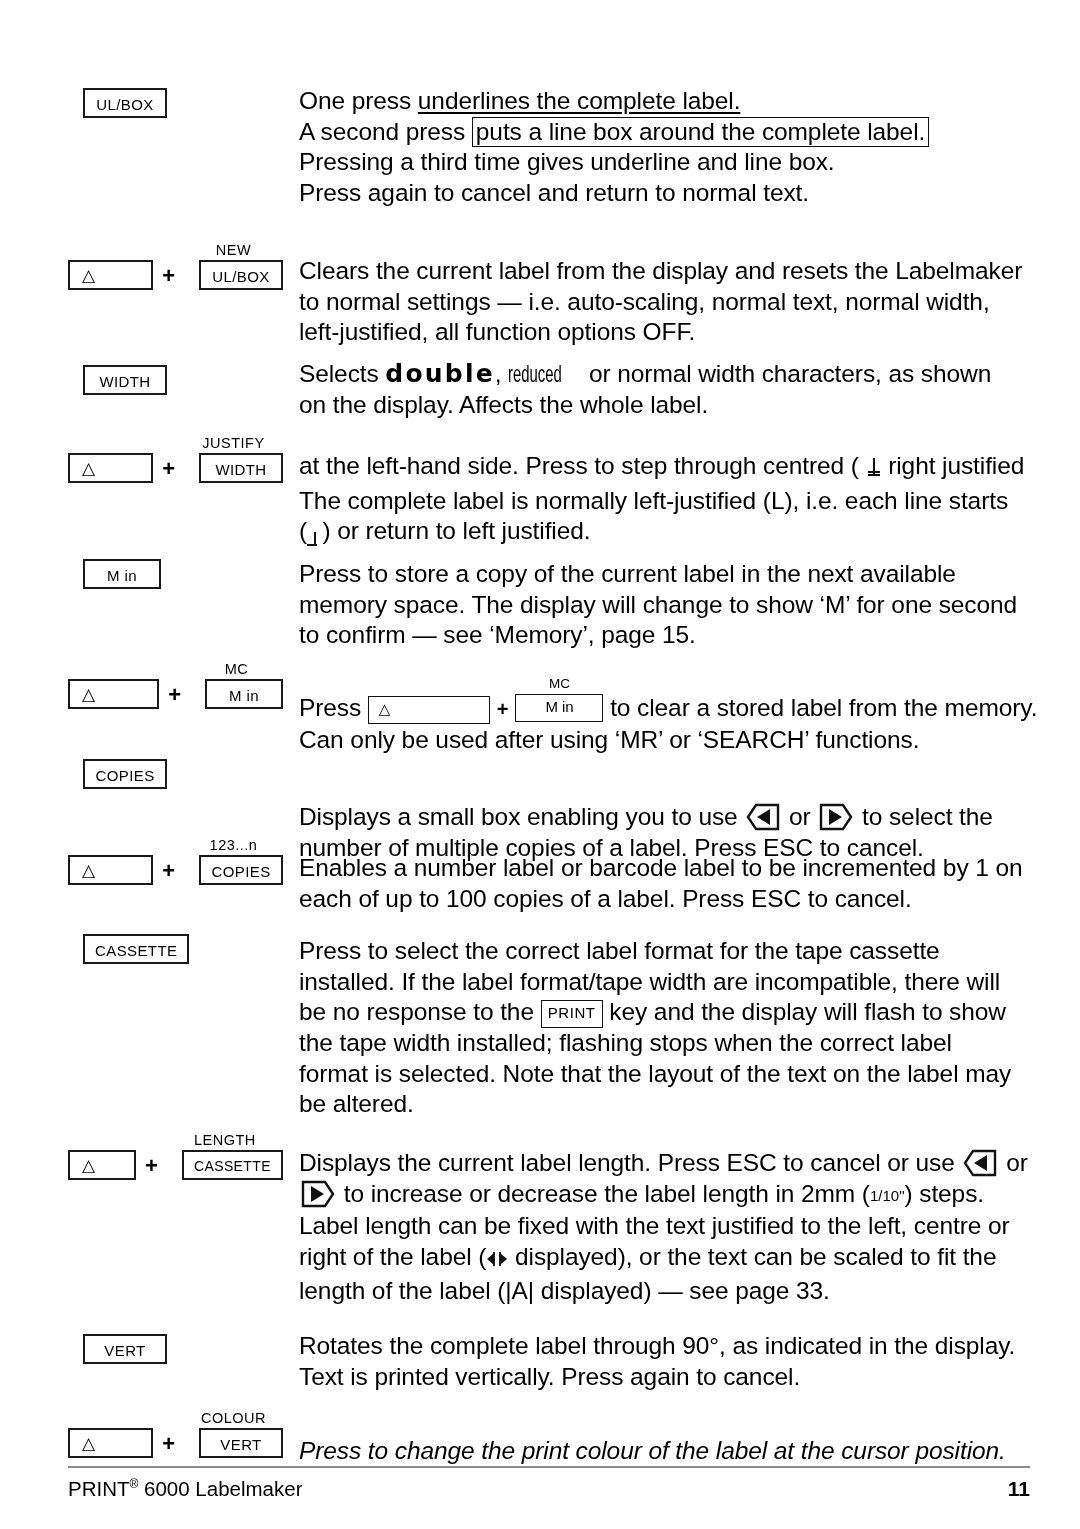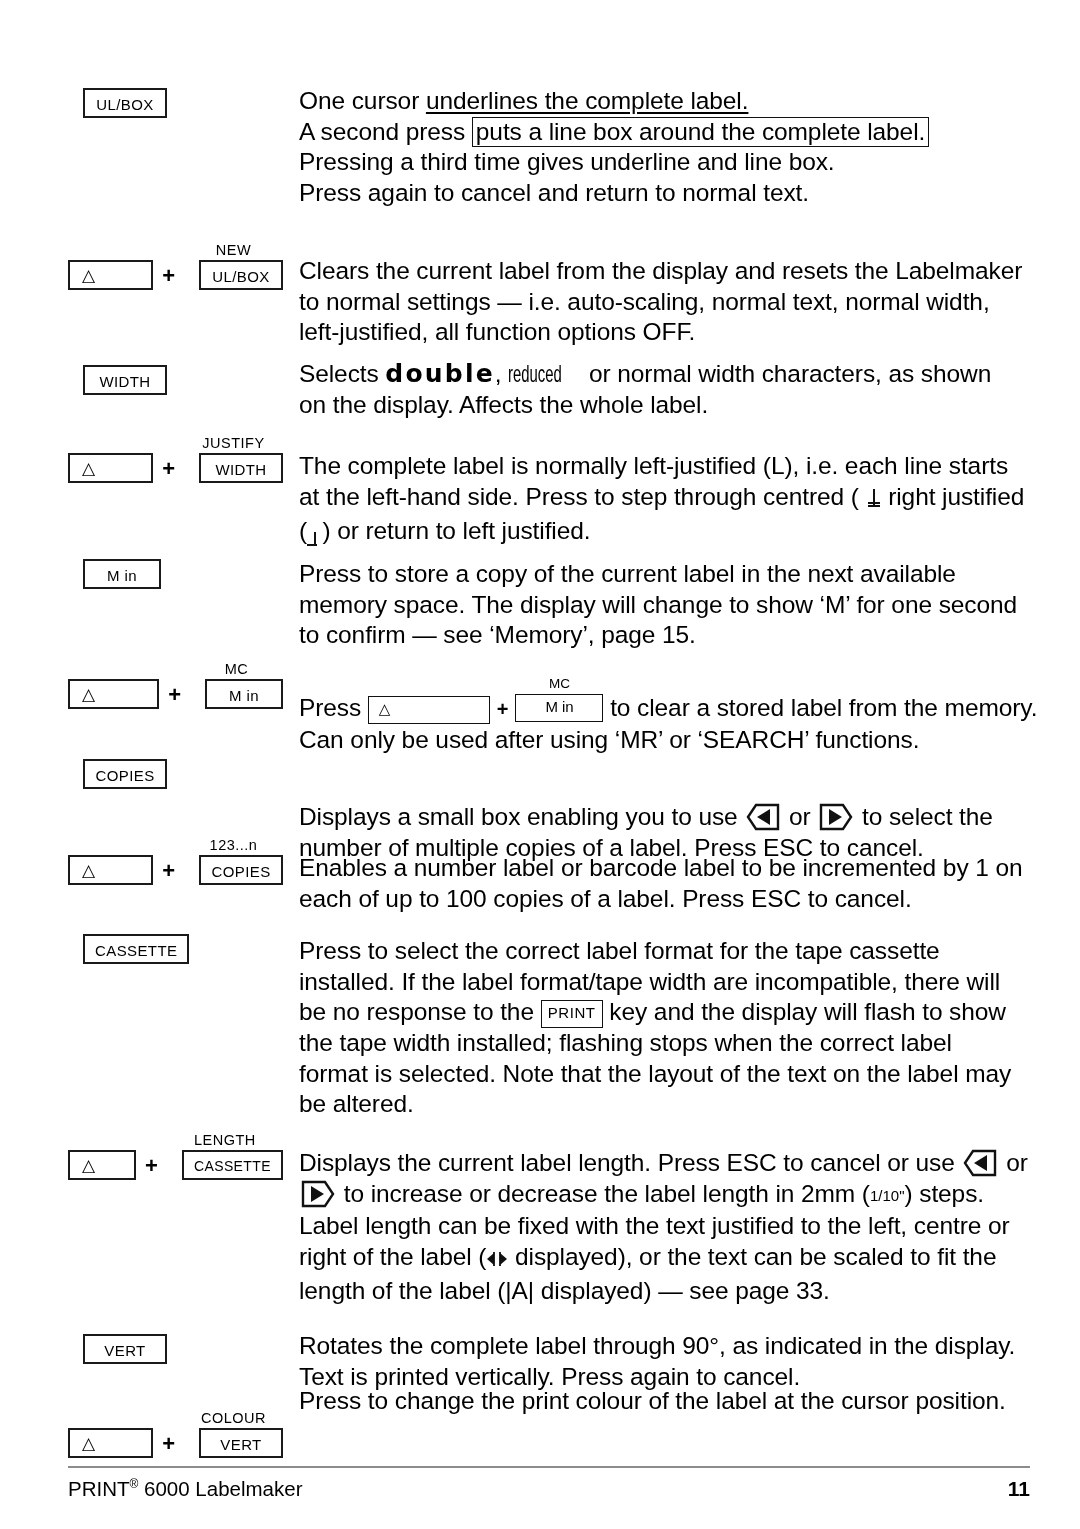--- a/index.html
+++ b/index.html
@@ -187,21 +187,21 @@
 </head>
 <body>
 
 <div class="page">
 
   <div class="keycol" style="top:88px;">
     <span class="key key-std">UL/BOX</span>
   </div>
   <div class="desc" style="top:86px;">
     <p>
-      <span>One cursor </span><span class="u-line">underlines the complete label.</span>
+      <span>One press </span><span class="u-line">underlines the complete label.</span>
     </p>
     <p>
       <span>A second press </span><span class="boxed-text">puts a line box around the complete label.</span>
     </p>
     <p>Pressing a third time gives underline and line box.</p>
     <p>Press again to cancel and return to normal text.</p>
   </div>
 
   <div class="keycol" style="top:243px;">
     <div class="combo">
@@ -233,28 +233,28 @@
     <div class="combo">
       <span class="key key-shift">△</span>
       <span class="plus">+</span>
       <span class="capwrap">
         <span class="caplabel">JUSTIFY</span>
         <span class="key key-std">WIDTH</span>
       </span>
     </div>
   </div>
   <div class="desc" style="top:451px;">
-    <p>The complete label is normally left-justified (L), i.e. each line starts</p>
     <p>
       <span>at the left-hand side. Press to step through centred ( </span><span class="glyph"><svg width="16" height="22" viewBox="0 0 16 22">
             <line x1="8" y1="2" x2="8" y2="20" stroke="#111" stroke-width="2"></line>
             <line x1="2" y1="16" x2="14" y2="16" stroke="#111" stroke-width="2"></line>
             <line x1="2" y1="19" x2="14" y2="19" stroke="#111" stroke-width="2"></line>
           </svg></span><span> right justified</span>
     </p>
+    <p>The complete label is normally left-justified (L), i.e. each line starts</p>
     <p>
       <span>( </span><span class="glyph" style="width:2px;display:inline-block"><svg width="14" height="20" viewBox="0 0 14 20" style="margin-left:-9px;vertical-align:-5px">
             <line x1="10" y1="4" x2="10" y2="17" stroke="#111" stroke-width="2"></line>
             <line x1="2" y1="17" x2="12" y2="17" stroke="#111" stroke-width="2"></line>
           </svg></span><span> ) or return to left justified.</span>
     </p>
   </div>
 
   <div class="keycol" style="top:559px;">
     <span class="key key-std" style="min-width:78px">M in</span>
@@ -373,21 +373,21 @@
   <div class="keycol" style="top:1411px;">
     <div class="combo">
       <span class="key key-shift">△</span>
       <span class="plus">+</span>
       <span class="capwrap">
         <span class="caplabel">COLOUR</span>
         <span class="key key-std">VERT</span>
       </span>
     </div>
   </div>
-  <div class="desc" style="top:1386px;">
+  <div class="desc" style="top:1436px;font-style:italic;">
     <p>Press to change the print colour of the label at the cursor position.</p>
   </div>
 
   <div class="footer">
     <div class="footer-rule"></div>
     <div class="footer-inner">
       <div><span>PRINT</span><sup class="reg">®</sup><span> 6000 Labelmaker</span></div>
       <div class="footer-page">11</div>
     </div>
   </div>

